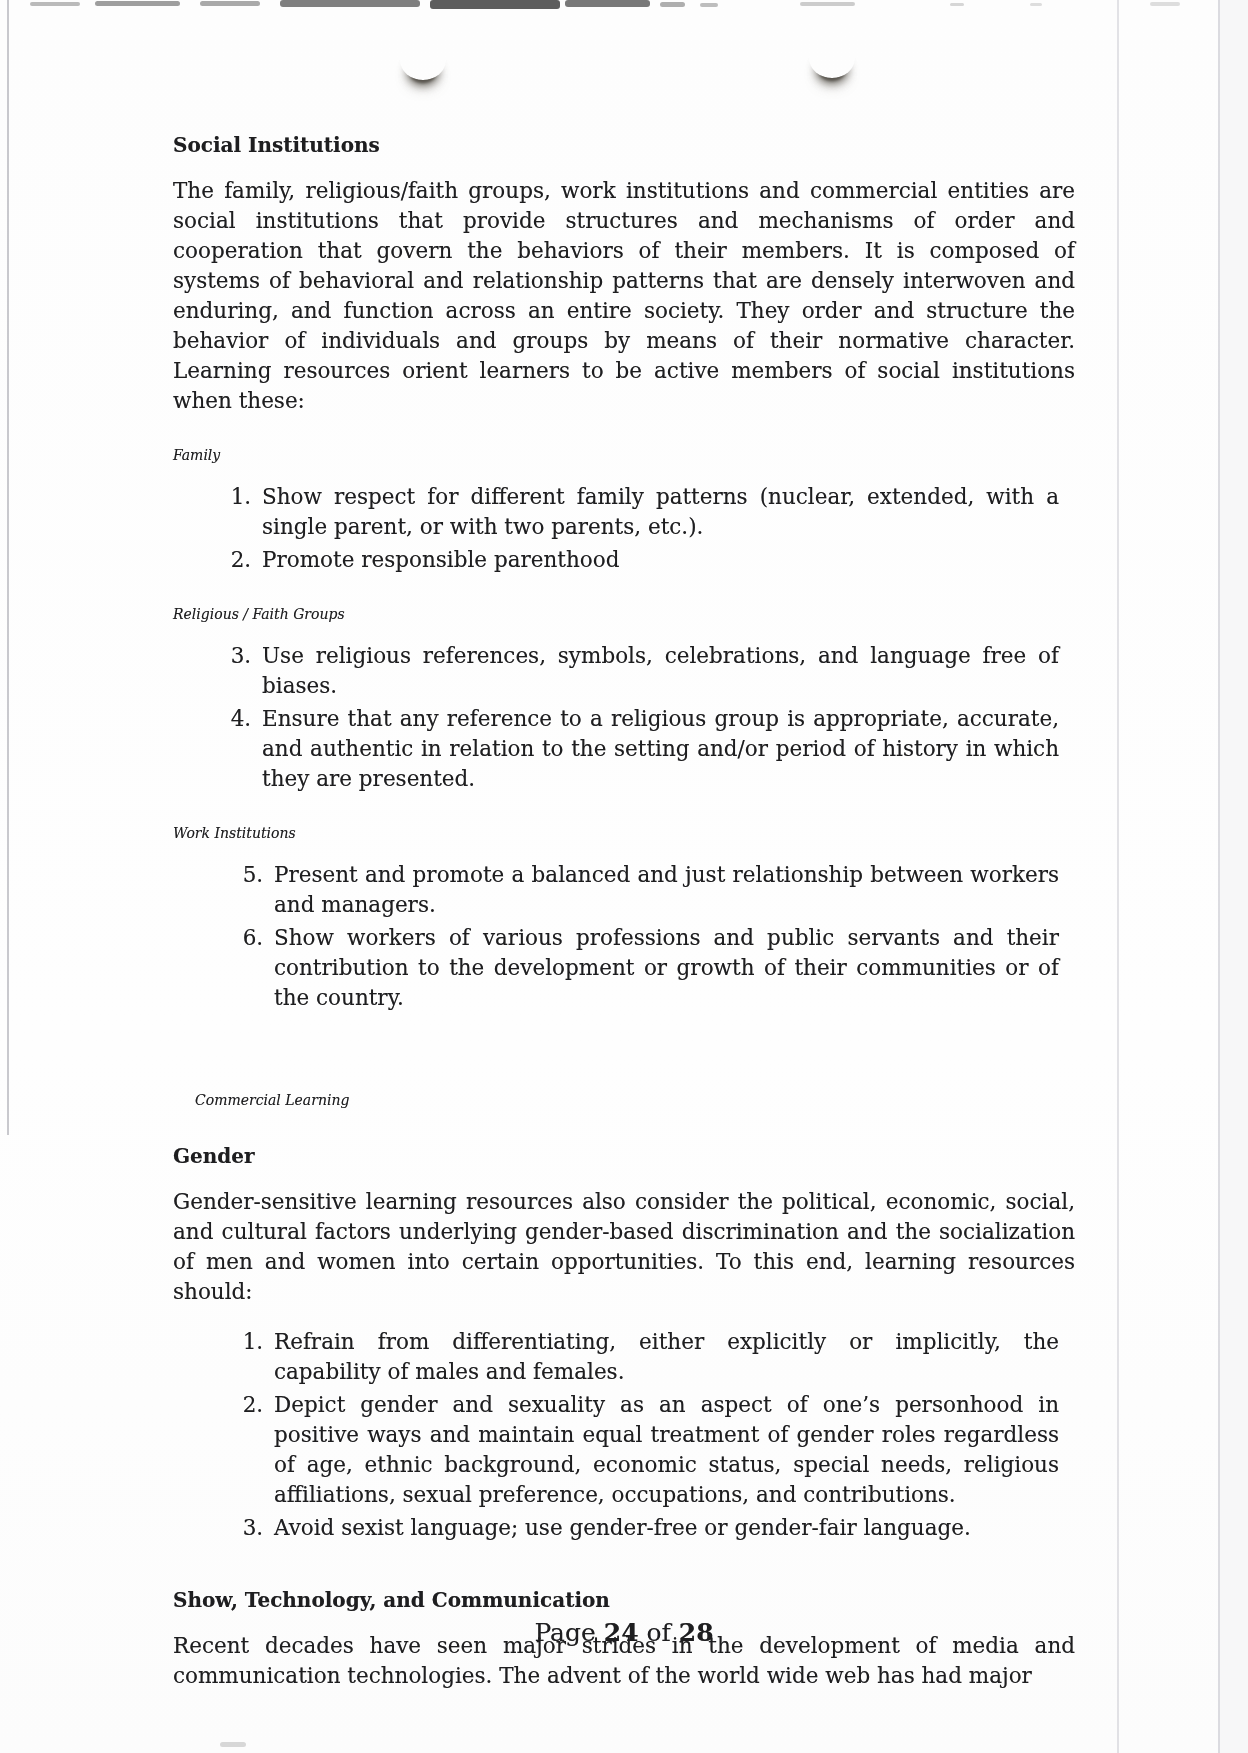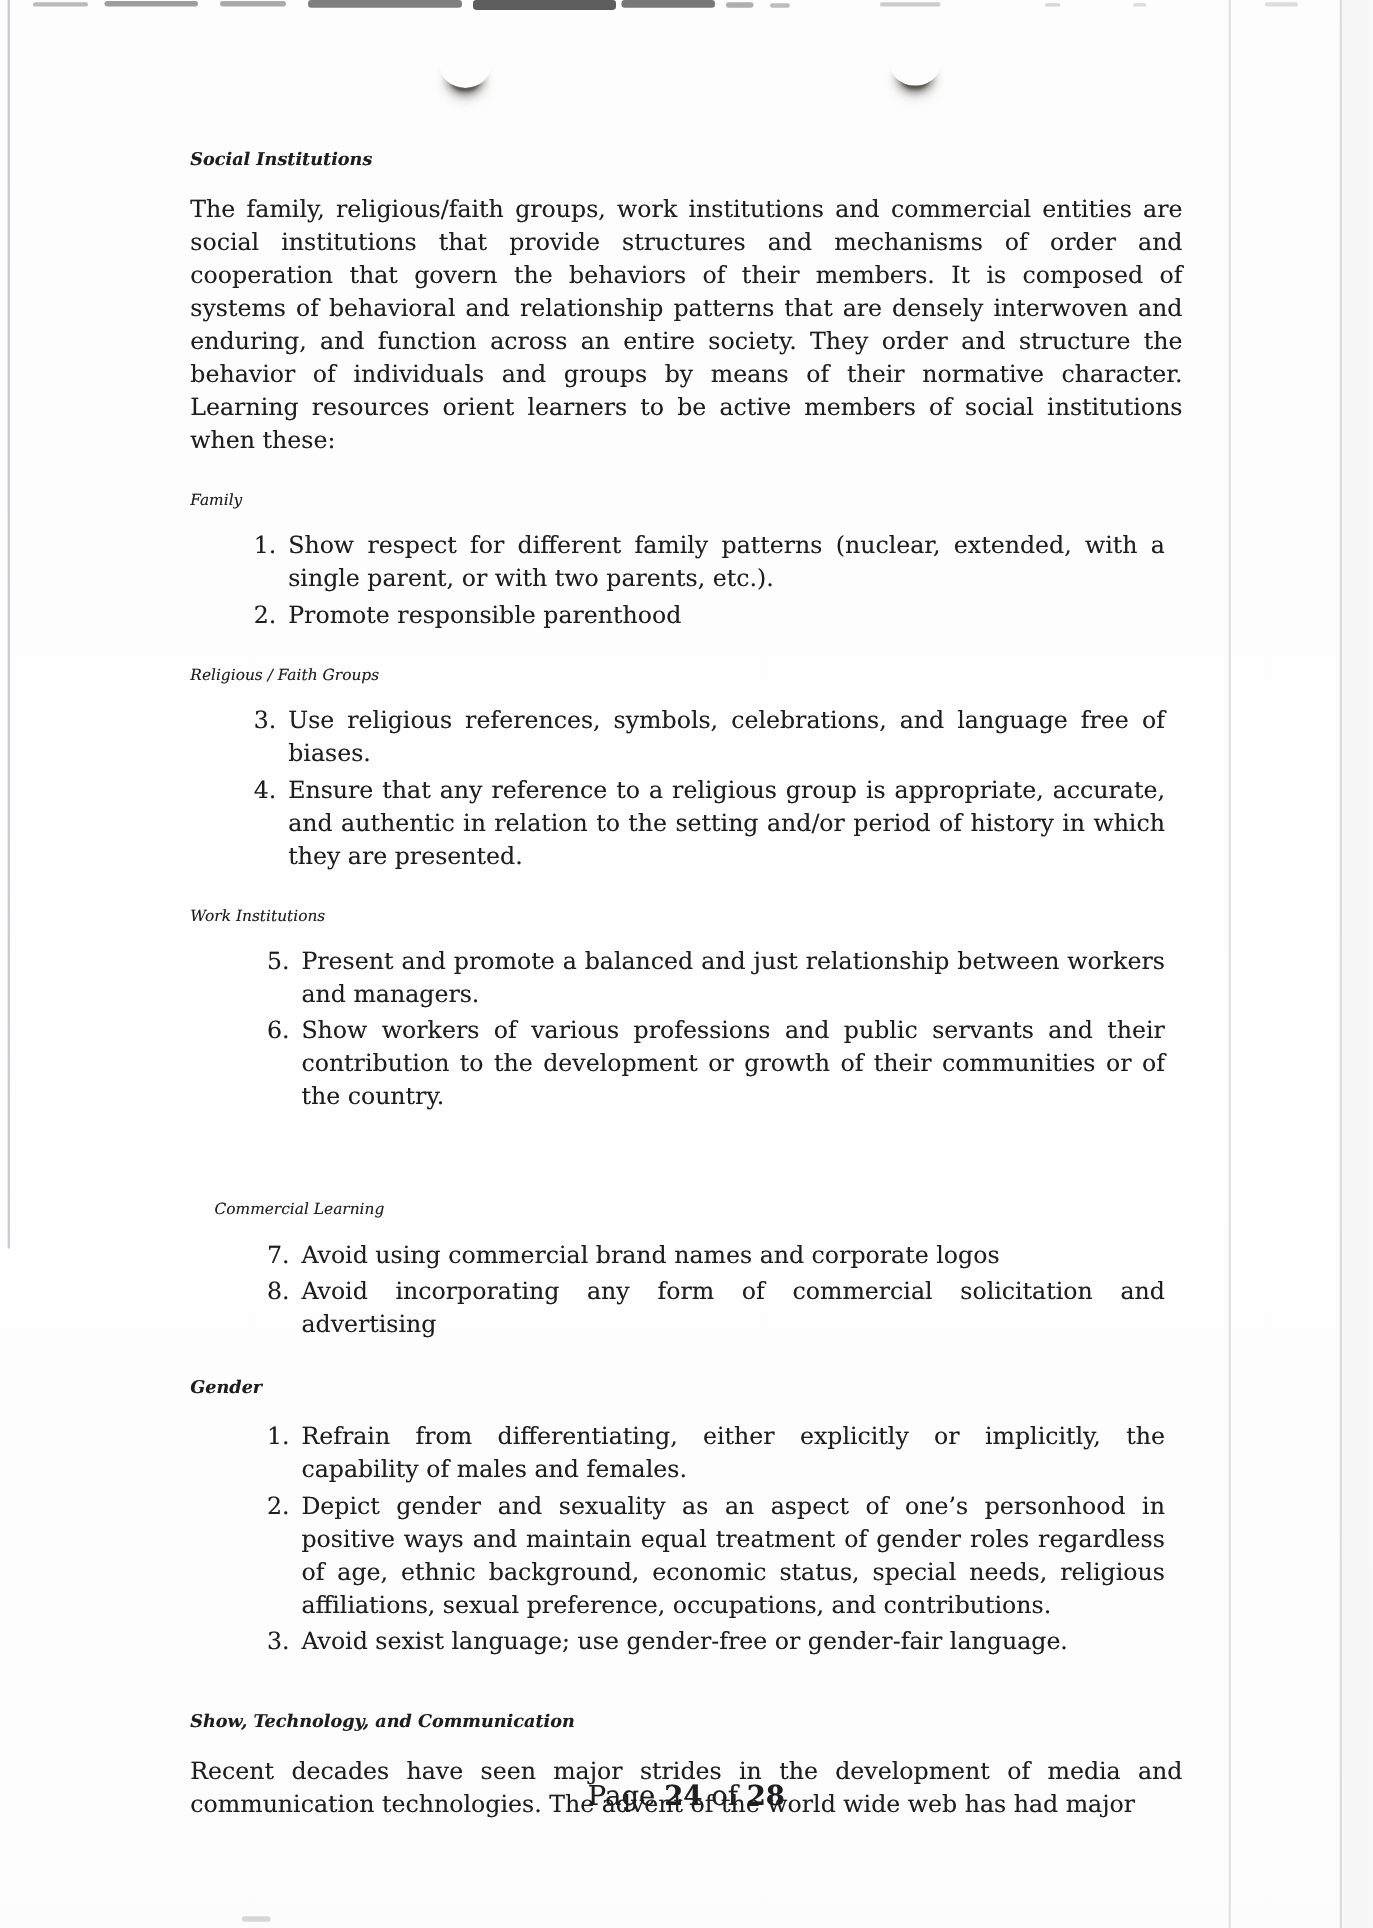--- a/index.html
+++ b/index.html
@@ -50,25 +50,24 @@
   .doc {
     position: absolute;
     left: 173px;
     top: 130px;
     width: 902px;
     font-size: 21.5px;
     line-height: 30px;
     text-shadow: 0 0 0.5px rgba(20, 20, 20, 0.45);
   }
   .doc .h {
-    font-size: 16px;
+    font-size: 20px;
     font-weight: bold;
     margin: 26px 0 16px 0;
     line-height: 30px;
-    font-style: italic;
   }
   .doc .h:first-child { margin-top: 0; }
   .doc .gap-before { margin-top: 42px; }
   .doc .para {
     margin: 0 0 20px 0;
     text-align: justify;
   }
   .doc .sub {
     font-style: italic;
     font-size: 14px;
@@ -138,25 +137,22 @@
         <li>Use religious references, symbols, celebrations, and language free of biases.</li>
         <li>Ensure that any reference to a religious group is appropriate, accurate, and authentic in relation to the setting and/or period of history in which they are presented.</li>
       </ol>
       <div class="sub">Work Institutions</div>
       <ol class="list wide" start="5">
         <li>Present and promote a balanced and just relationship between workers and managers.</li>
         <li>Show workers of various professions and public servants and their contribution to the development or growth of their communities or of the country.</li>
       </ol>
       <div class="spacer"></div>
       <div class="sub sub-indent">Commercial Learning</div>
-      <ol class="list wide" start="7">
-        <li>Avoid using commercial brand names and corporate logos</li>
-        <li>Avoid incorporating any form of commercial solicitation and advertising</li>
-      </ol>
       <h2 class="h">Gender</h2>
+      <p class="para">Gender-sensitive learning resources also consider the political, economic, social, and cultural factors underlying gender-based discrimination and the socialization of men and women into certain opportunities.  To this end, learning resources should:</p>
       <ol class="list wide" start="1">
         <li>Refrain from differentiating, either explicitly or implicitly, the capability of males and females.</li>
         <li>Depict gender and sexuality as an aspect of one’s personhood in positive ways and maintain equal treatment of gender roles regardless of age, ethnic background, economic status, special needs, religious affiliations, sexual preference, occupations, and contributions.</li>
         <li>Avoid sexist language; use gender-free or gender-fair language.</li>
       </ol>
       <h2 class="h gap-before">Show, Technology, and Communication</h2>
       <p class="para">Recent decades have seen major strides in the development of media and communication technologies. The advent of the world wide web has had major</p>
     </div>
 
   <div class="footer">

